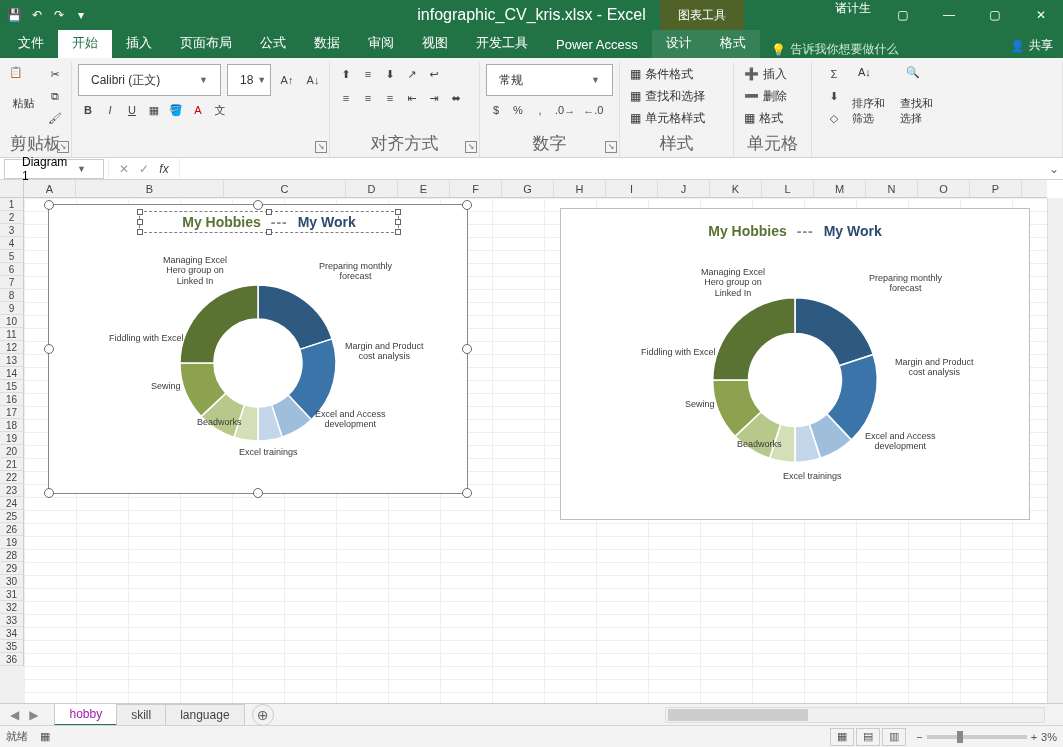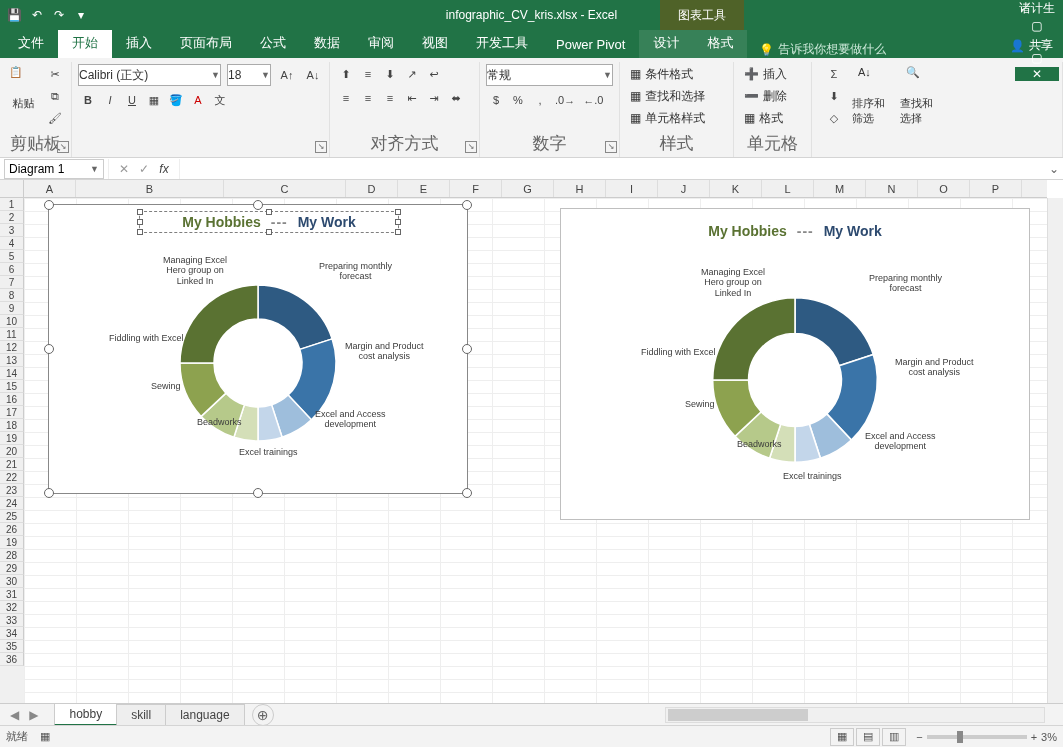--- a/index.html
+++ b/index.html
@@ -2,23 +2,23 @@
 <html><head>
 <meta charset="utf-8">
 <style>
 * { margin: 0; padding: 0; box-sizing: border-box; font-family: "Microsoft YaHei", "Segoe UI", sans-serif; }
 body { background: #fff; width: 1063px; height: 747px; overflow: hidden; position: relative; font-size: 12px; }
 
 
 .titlebar { height: 30px; background: #217346; display: flex; align-items: center; color: #fff; position: relative; }
 .qat { display: flex; gap: 4px; padding-left: 6px; align-items: center; }
 .qat .ico { width: 18px; height: 18px; display: flex; align-items: center; justify-content: center; color: #fff; }
-.title-center { position: absolute; left: 50%; transform: translateX(-50%); font-size: 12px; }
+.title-center { position: absolute; left: 50%; transform: translateX(-50%); font-size: 16px; }
 .title-chart-tools { position: absolute; left: 660px; top: 0; height: 30px; padding: 0 18px; background: #4f6228; display: flex; align-items: center; font-size: 12px; }
-.title-right { position: absolute; right: 0; display: flex; align-items: center; gap: 2px; height: 30px; flex-direction: column; }
+.title-right { position: absolute; right: 0; display: flex; gap: 2px; height: 30px; }
 .title-right .user { font-size: 12px; padding: 0 8px; }
 .title-right .wbtn { width: 44px; height: 30px; display: flex; align-items: center; justify-content: center; }
 .title-right .wbtn.close { background: #217346; }
 
 
 .tabbar { height: 28px; background: #217346; display: flex; align-items: flex-end; padding-left: 4px; color: #fff; }
 .tab { padding: 6px 14px; font-size: 13px; cursor: default; }
 .tab.active { background: #fff; color: #217346; }
 .tab.contextual { background: rgba(255,255,255,0.1); }
 .tabbar .tell-me { margin-left: 12px; display: flex; align-items: center; gap: 4px; color: #cde9da; font-size: 12px; }
@@ -28,27 +28,27 @@
 .ribbon { height: 100px; background: #f3f3f3; border-bottom: 1px solid #d4d4d4; display: flex; padding-top: 4px; }
 .group { border-right: 1px solid #e1e1e1; padding: 2px 6px 0 6px; display: flex; flex-direction: column; position: relative; }
 .group-label { font-size: 17px; color: #666; text-align: center; padding: 2px 0; }
 .group-body { flex: 1; display: flex; align-items: flex-start; gap: 4px; }
 .group-dlg { position: absolute; right: 2px; bottom: 4px; width: 12px; height: 12px; border: 1px solid #888; font-size: 8px; text-align: center; line-height: 10px; color: #666; }
 .bigbtn { display: flex; flex-direction: column; align-items: center; width: 40px; padding-top: 2px; gap: 2px; font-size: 11px; color: #333; }
 .bigbtn .ico { width: 28px; height: 28px; }
 .smallbtns { display: flex; flex-direction: column; gap: 2px; }
 .srow { display: flex; gap: 2px; align-items: center; }
 .sbtn { min-width: 20px; height: 20px; border: 1px solid transparent; display: flex; align-items: center; justify-content: center; font-size: 11px; color: #444; padding: 0 2px; }
-.combobox { height: 22px; border: 1px solid #ababab; background: #fff; display: flex; align-items: center; padding: 0 0; font-size: 12px; color: #333; gap: 4px; }
+.combobox { height: 32px; border: 1px solid #ababab; background: #fff; display: flex; align-items: center; padding: 0 12px; font-size: 12px; color: #333; gap: 4px; }
 .combobox .dd { margin-left: auto; font-size: 9px; color: #666; }
 .listbtn { height: 20px; display: flex; align-items: center; gap: 4px; font-size: 12px; color: #333; padding: 0 4px; }
 
 
 .formulabar { height: 22px; border-bottom: 1px solid #d4d4d4; display: flex; align-items: center; background: #fff; }
-.namebox { width: 100px; height: 20px; border: 1px solid #ccc; margin: 0 4px; display: flex; align-items: center; padding: 0 4px; font-size: 12px; }
+.namebox { width: 100px; height: 20px; border: 1px solid #ccc; margin: 0 4px; display: flex; align-items: center; padding: 0 17px; font-size: 12px; }
 .namebox .dd { margin-left: auto; font-size: 9px; color: #666; }
 .fxbtns { display: flex; gap: 2px; padding: 0 6px; border-left: 1px solid #eee; border-right: 1px solid #eee; height: 20px; align-items: center; }
 .fxbtn { width: 18px; height: 18px; display: flex; align-items: center; justify-content: center; color: #999; font-size: 12px; }
 .fxinput { flex: 1; padding: 0 6px; font-size: 12px; }
 .fb-expand { width: 18px; text-align: center; color: #666; }
 
 
 .gridarea { position: absolute; top: 180px; bottom: 44px; left: 0; right: 0; background: #fff; }
 .colheads { height: 18px; display: flex; border-bottom: 1px solid #ccc; background: #f0f0f0; font-size: 11px; color: #444; position: absolute; left: 24px; right: 16px; top: 0; }
 .colheads div { border-right: 1px solid #ddd; text-align: center; line-height: 18px; }
@@ -74,21 +74,21 @@
 .donut-wrap { position: relative; width: 100%; height: calc(100% - 28px); }
 .donut-wrap svg { position:absolute; left: 50%; top: 50%; transform: translate(-50%,-50%); }
 .lbl { position: absolute; font-size: 9px; color: #3b3b3b; line-height: 1.15; text-align: center; white-space: pre; }
 
 
 .sheetbar { position: absolute; bottom: 22px; left:0; right:0; height: 22px; background: #f3f3f3; border-top:1px solid #ccc; display: flex; align-items: center; }
 .sheet-nav { display: flex; gap: 2px; padding: 0 6px; color: #888; }
 .sheet-nav span { padding: 0 4px; }
 .sheettabs { display: flex; height: 100%; align-items: flex-end; margin-left: 6px; }
 .sheettab { padding: 3px 14px; font-size: 12px; border: 1px solid #ccc; border-bottom: none; background: #eee; color: #444; margin-right: -1px; }
-.sheettab.active { background: #fff; color: #404040; border-bottom: 2px solid #217346; position: relative; top: 1px; }
+.sheettab.active { background: #fff; color: #a21caf; border-bottom: 2px solid #217346; position: relative; top: 1px; }
 .newsheet { width: 22px; height: 22px; display: flex; align-items: center; justify-content: center; color: #666; margin-left: 8px; border: 1px solid #ccc; border-radius: 50%; font-size: 14px; }
 .hscroll { margin-left: auto; width: 380px; height: 16px; background: #f0f0f0; border: 1px solid #ddd; position: relative; margin-right: 18px; }
 .hscroll .thumb { position:absolute; left:2px; top:1px; width: 140px; height: 12px; background: #cdcdcd; }
 
 
 .statusbar { position: absolute; bottom:0; left:0; right:0; height: 22px; background: #f3f3f3; border-top:1px solid #d4d4d4; display: flex; align-items: center; font-size: 11px; color: #555; padding: 0 6px; }
 .statusbar .views { margin-left: auto; display: flex; gap: 2px; }
 .statusbar .viewbtn { width: 24px; height: 18px; border: 1px solid #ccc; display:flex; align-items:center; justify-content:center; }
 .statusbar .zoom { display: flex; align-items: center; gap: 4px; margin-left: 10px; }
 .statusbar .zslider { width: 100px; height: 4px; background: #ccc; position:relative; }
@@ -118,21 +118,21 @@
 <div class="tabbar">
   <div class="tab">文件</div>
   <div class="tab active">开始</div>
   <div class="tab">插入</div>
   <div class="tab">页面布局</div>
   <div class="tab">公式</div>
   <div class="tab">数据</div>
   <div class="tab">审阅</div>
   <div class="tab">视图</div>
   <div class="tab">开发工具</div>
-  <div class="tab">Power Pivot</div>
+  <div class="tab">Power Access</div>
   <div class="tab contextual">设计</div>
   <div class="tab contextual">格式</div>
   <div class="tell-me">
     <span>💡</span>
     <span>告诉我你想要做什么</span>
   </div>
   <div class="share">
     <span>👤</span>
     <span>共享</span>
   </div>

